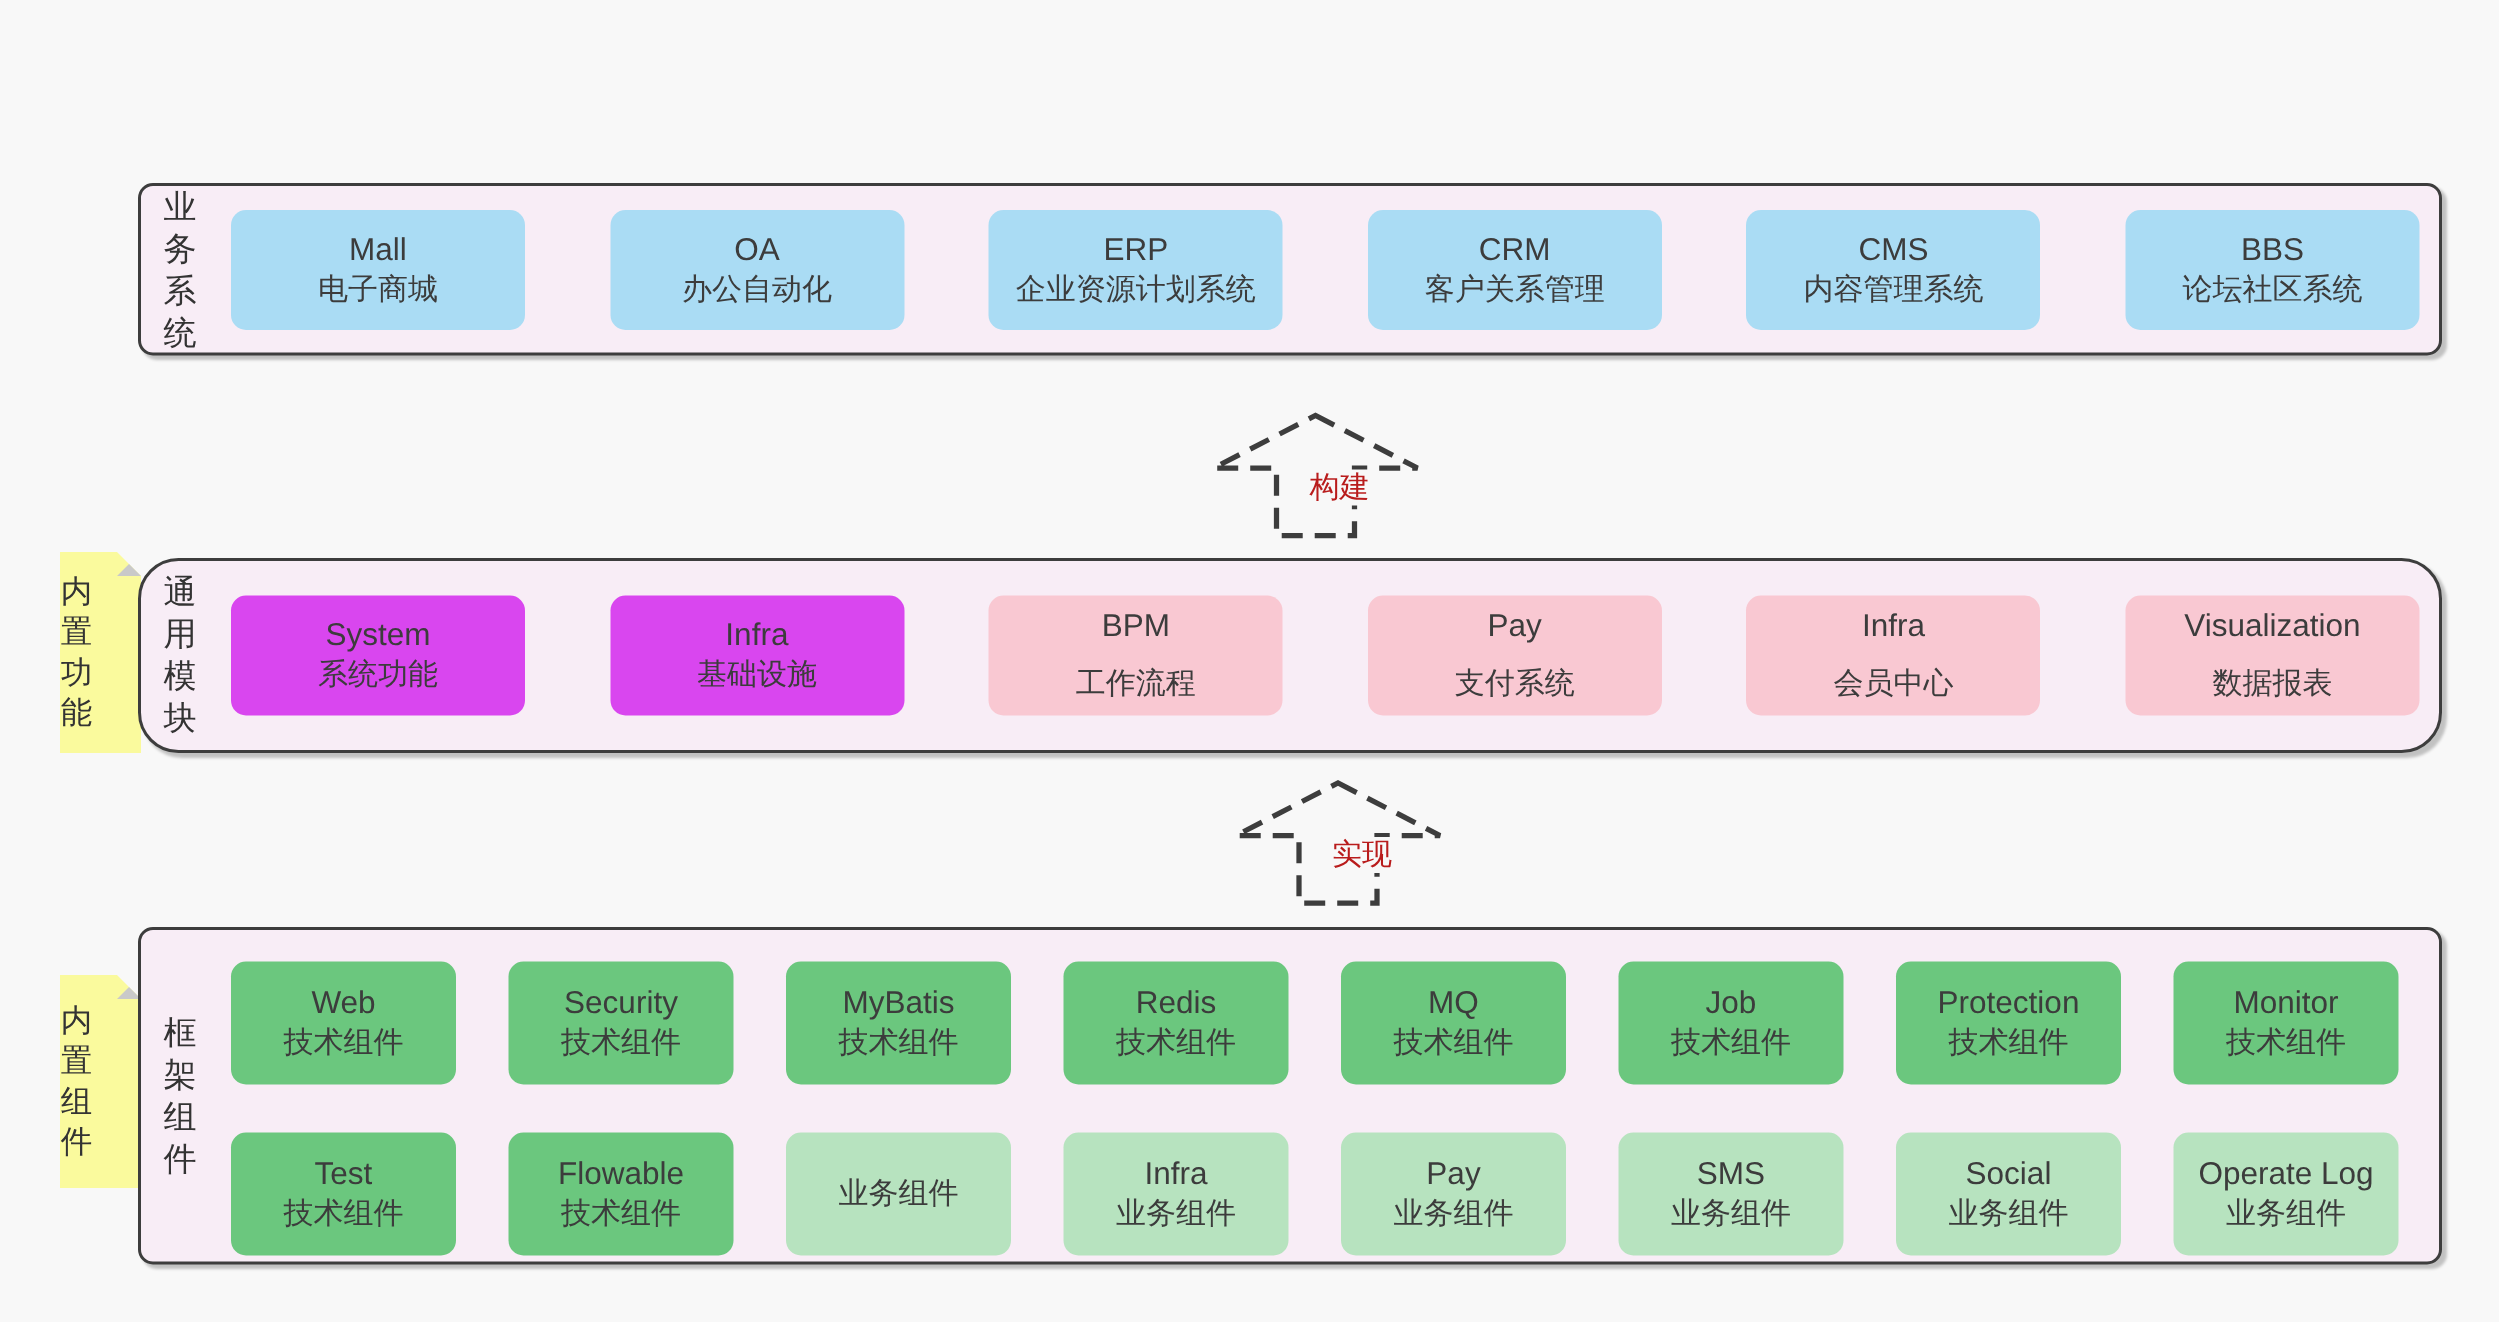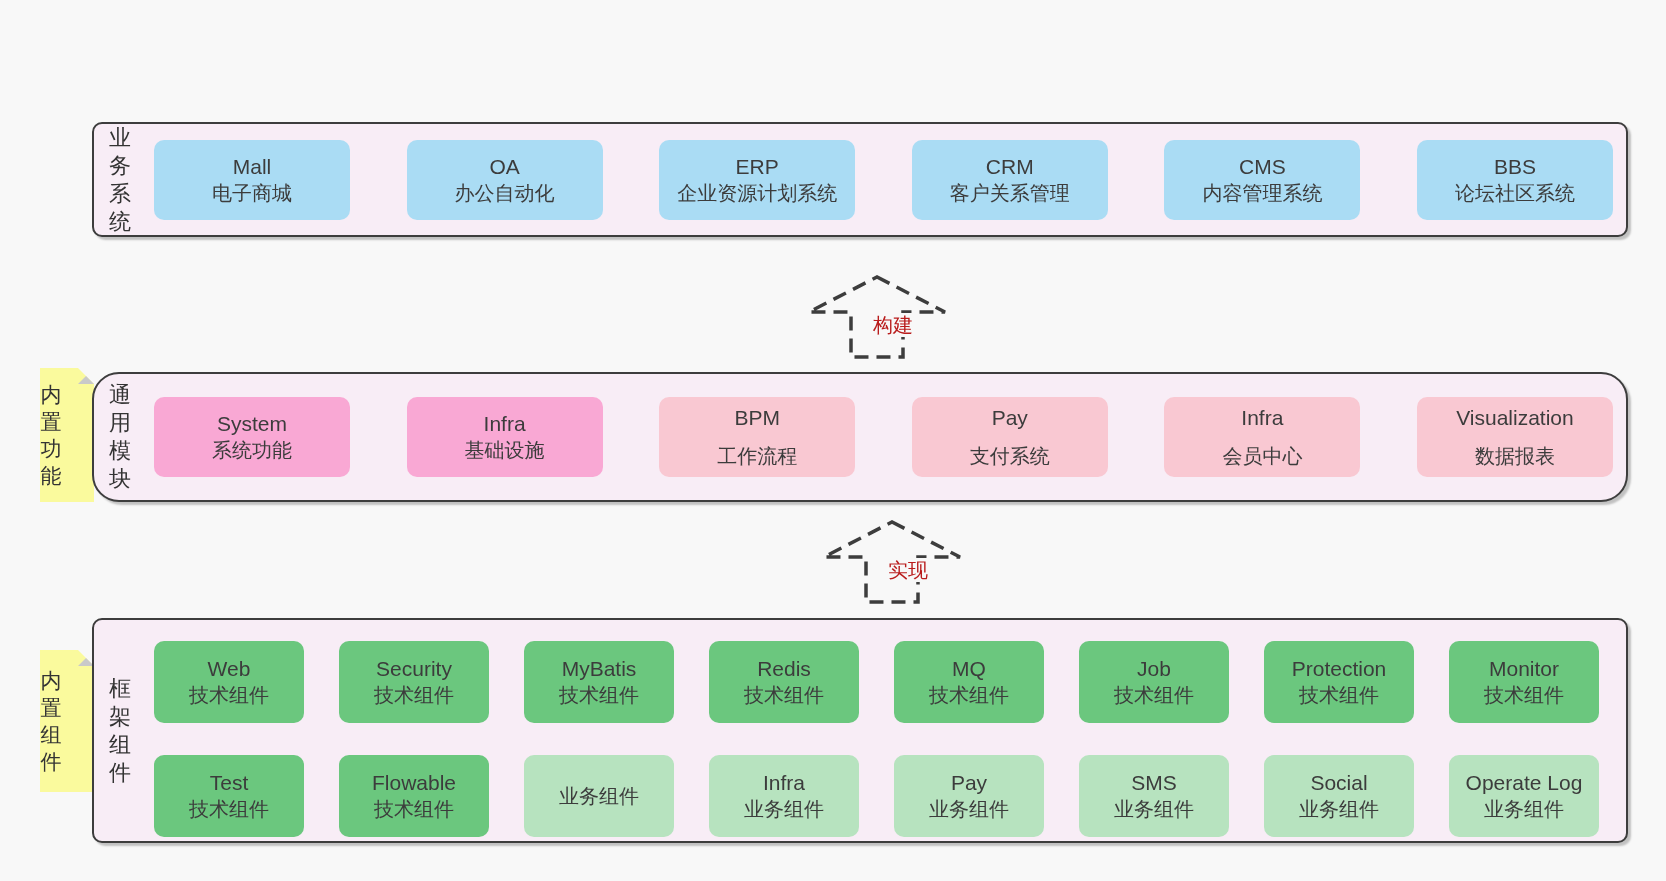--- a/index.html
+++ b/index.html
@@ -53,21 +53,21 @@
     border-radius:10px;
     display:flex;flex-direction:column;
     align-items:center;justify-content:center;
     text-align:center;
     font-size:20px;line-height:26px;color:#3c3c3c;
   }
   .box .t{font-size:21px;}
   .box-wide{width:196px;height:80px;}
   .box-small{width:150px;height:82px;}
   .c-blue{background:#aadcf4;}
-  .c-red{background:#f9a8d4;}
+  .c-red{background:#d946ef;}
   .c-pink{background:#f9c8d2;gap:12px;}
   .c-green{background:#6bc77e;}
   .c-lightgreen{background:#b7e3bf;}
 
   
   .tag{
     position:absolute;left:40px;width:54px;
     background:#fafa9d;z-index:1;
     clip-path:polygon(0 0,calc(100% - 16px) 0,100% 16px,100% 100%,0 100%);
     display:flex;align-items:center;

